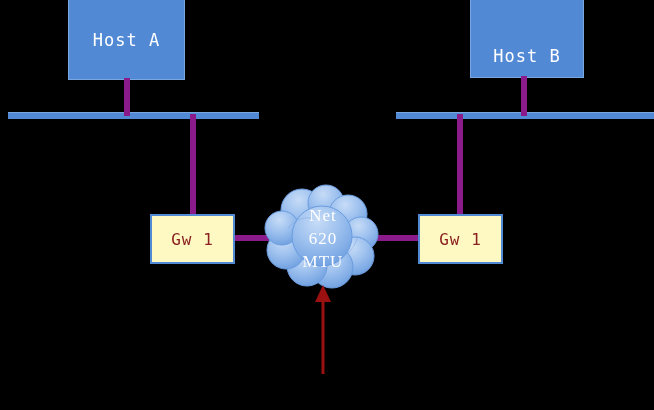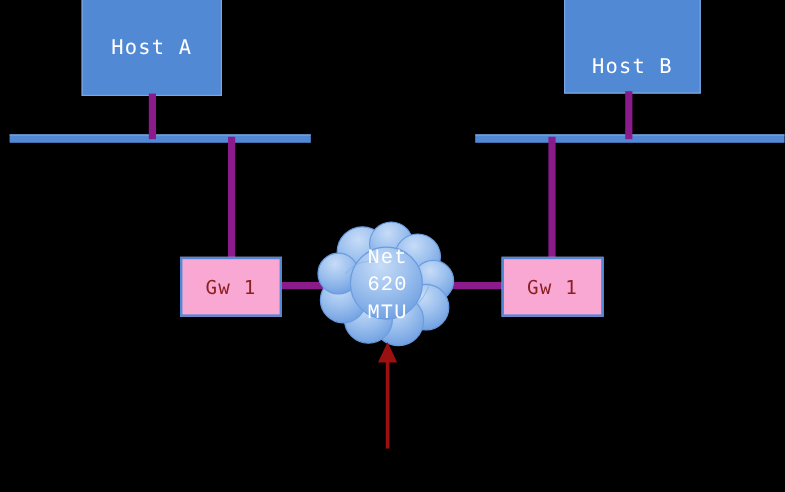--- a/index.html
+++ b/index.html
@@ -64,21 +64,21 @@
   #link-hosta-bus { left: 124px; top: 78px;  height: 38px; }
   #link-hostb-bus { left: 521px; top: 76px;  height: 40px; }
   #link-bus-gw1   { left: 190px; top: 114px; height: 102px; }
   #link-bus-gw2   { left: 457px; top: 114px; height: 102px; }
   #link-gw1-cloud { left: 233px; top: 235px; width: 47px; }
   #link-gw2-cloud { left: 368px; top: 235px; width: 52px; }
 
   
   .gw-box {
     position: absolute;
-    background: #f9a8d4;
+    background: #fef9c3;
     border: 2px solid #5189d4;
     box-sizing: border-box;
     display: flex;
     align-items: center;
     justify-content: center;
     top: 214px;
     width: 85px;
     height: 50px;
   }
   .gw-label {
@@ -110,21 +110,21 @@
     flex-direction: column;
     align-items: center;
     justify-content: center;
     pointer-events: none;
   }
   #cloud-text span {
     color: #ffffff;
     font-size: 17px;
     line-height: 23px;
     letter-spacing: 1px;
-    font-family: Liberation Mono, monospace;
+    font-family: Liberation Serif, serif;
     white-space: pre;
   }
 
   
   #red-arrow {
     position: absolute;
     left: 310px;
     top: 282px;
     width: 26px;
     height: 92px;

